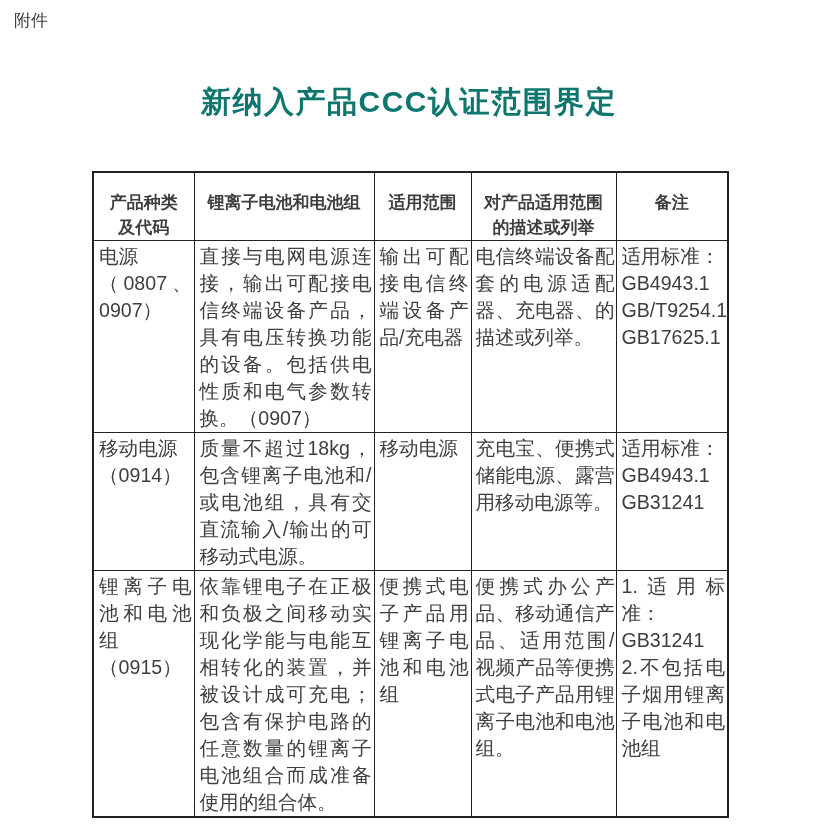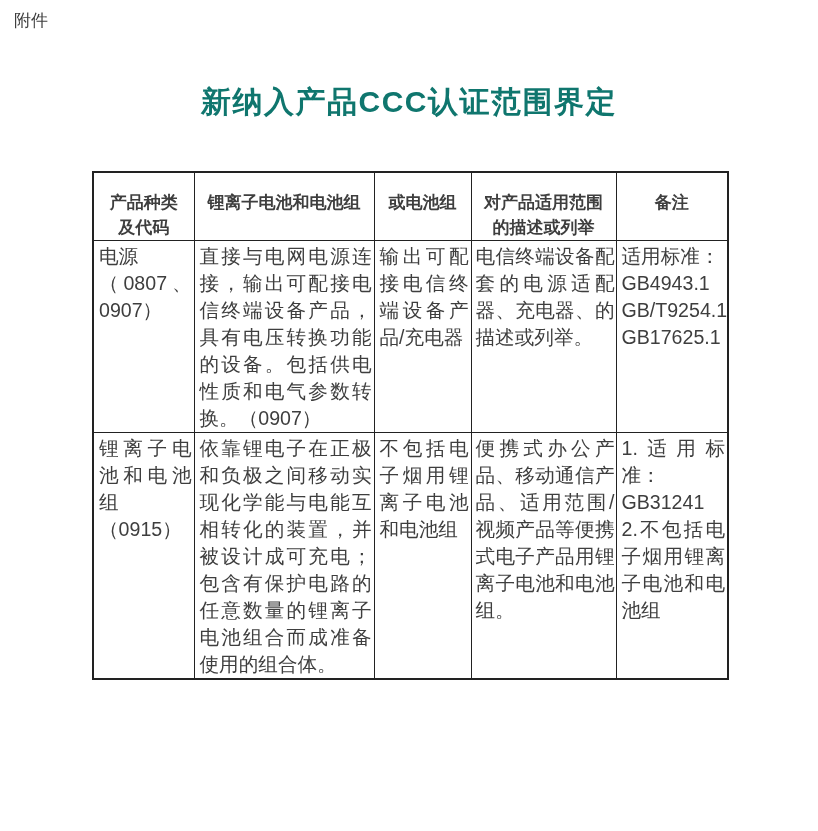--- a/index.html
+++ b/index.html
@@ -89,43 +89,53 @@
       <col style="width:180px">
       <col style="width:97px">
       <col style="width:145px">
       <col style="width:112px">
     </colgroup>
     <thead>
       <tr class="header-row">
         <th>产品种类
 及代码</th>
         <th>锂离子电池和电池组</th>
-        <th>或电池组</th>
+        <th>适用范围</th>
         <th>对产品适用范围
 的描述或列举</th>
         <th>备注</th>
       </tr>
     </thead>
     <tbody>
       <tr class="data-row-0">
         <td class="col-category">电源
 （0807、0907）</td>
         <td class="col-description">直接与电网电源连接，输出可配接电信终端设备产品，具有电压转换功能的设备。包括供电性质和电气参数转换。（0907）</td>
         <td class="col-scope">输出可配接电信终端设备产品/充电器</td>
         <td class="col-scope-detail">电信终端设备配套的电源适配器、充电器、的描述或列举。</td>
         <td class="col-remark">适用标准：
 GB4943.1
 GB/T9254.1
 GB17625.1</td>
       </tr>
+      <tr class="data-row-1">
+        <td class="col-category">移动电源
+（0914）</td>
+        <td class="col-description">质量不超过18kg，包含锂离子电池和/或电池组，具有交直流输入/输出的可移动式电源。</td>
+        <td class="col-scope">移动电源</td>
+        <td class="col-scope-detail">充电宝、便携式储能电源、露营用移动电源等。</td>
+        <td class="col-remark">适用标准：
+GB4943.1
+GB31241</td>
+      </tr>
       <tr class="data-row-2">
         <td class="col-category">锂离子电池和电池组
 （0915）</td>
         <td class="col-description">依靠锂电子在正极和负极之间移动实现化学能与电能互相转化的装置，并被设计成可充电；包含有保护电路的任意数量的锂离子电池组合而成准备使用的组合体。</td>
-        <td class="col-scope">不包括电子烟用锂离子电池和电池组</td>
+        <td class="col-scope">便携式电子产品用锂离子电池和电池组</td>
         <td class="col-scope-detail">便携式办公产品、移动通信产品、适用范围/视频产品等便携式电子产品用锂离子电池和电池组。</td>
         <td class="col-remark">1.适用标准：
 GB31241
 2.不包括电子烟用锂离子电池和电池组</td>
       </tr>
     </tbody>
   </table>
 
 </div>
 

